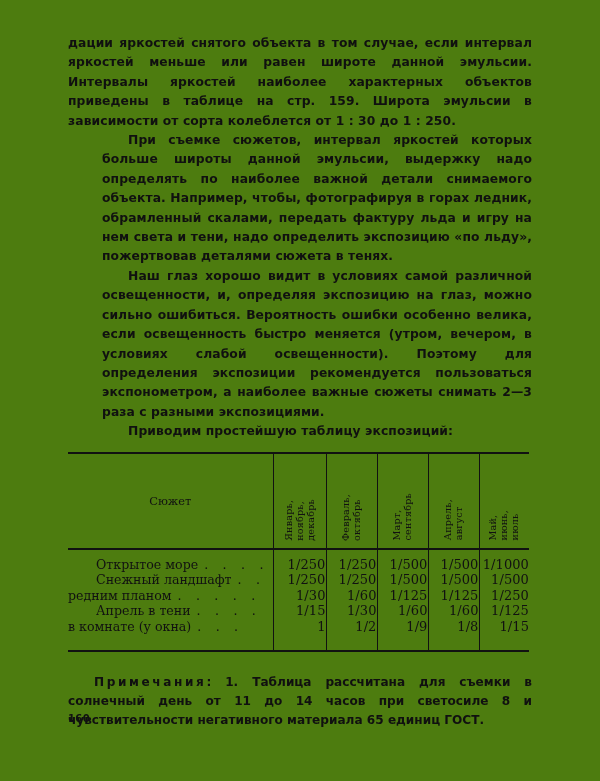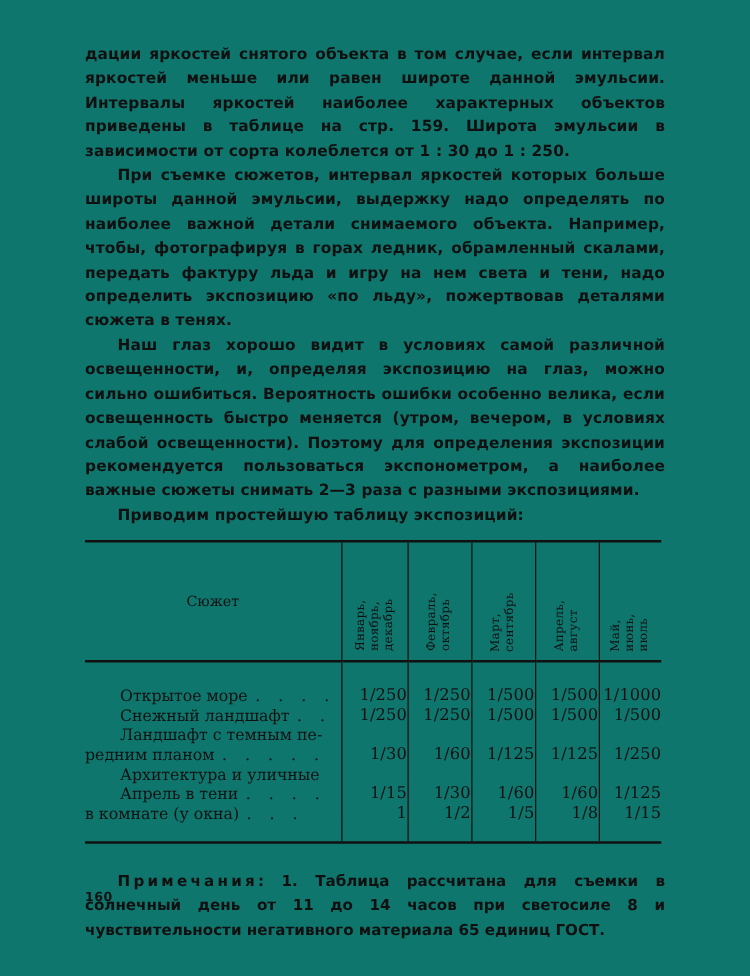--- a/index.html
+++ b/index.html
@@ -13,21 +13,21 @@
     position: relative;
     font-family: "Liberation Sans", sans-serif;
     color: #000000;
     overflow: hidden;
   }
   .page {
     position: absolute;
     left: 0; top: 0;
     width: 600px;
     height: 781px;
-    background: #0f766e;
+    background: #4d7c0f;
   }
   .content {
     position: absolute;
     left: 68px;
     top: 34px;
     width: 464px;
   }
 
   
   .prose {
@@ -38,20 +38,21 @@
     color: #101010;
     text-align: justify;
     text-justify: inter-word;
     letter-spacing: 0.1px;
   }
   .prose p {
     margin: 0;
   }
   .prose p.indent {
     text-indent: 26px;
+    margin-left: 34px;
   }
   .prose p + p {
     margin-top: 0px;
   }
 
   
   .table-wrap {
     margin-top: 10px;
     width: 461px;
     border-top: 2.5px solid #111;
@@ -107,21 +108,21 @@
   }
 
   .body-row td {
     font-size: 13.2px;
     line-height: 15.6px;
     height: 15.6px;
     font-family: "DejaVu Serif", serif;
     vertical-align: top;
   }
   .body-row.first td {
-    padding-top: 19px;
+    padding-top: 7px;
   }
   td.label {
     padding-left: 4px;
     padding-right: 5px;
     white-space: nowrap;
     font-size: 12.6px;
     position: relative;
   }
   .lbl-flow {
     display: block;
@@ -253,68 +254,48 @@
             <td class="val col-sep">1/250</td>
             <td class="val col-sep">1/500</td>
             <td class="val col-sep">1/500</td>
             <td class="val col-sep">1/500</td>
           </tr>
 
 
 
           <tr class="body-row">
             <td class="label">
-              <span class="lbl-flow lbl-indent">Ландшафт с темным пе-</span>
-            </td>
-            <td class="col-sep"></td>
-            <td class="col-sep"></td>
-            <td class="col-sep"></td>
-            <td class="col-sep"></td>
-            <td class="col-sep"></td>
-          </tr>
-          <tr class="body-row">
-            <td class="label">
               <span class="lbl-flow lbl-hang"><span>редним планом</span><span class="dots">. . . . .</span></span>
             </td>
             <td class="val col-sep">1/30</td>
             <td class="val col-sep">1/60</td>
             <td class="val col-sep">1/125</td>
             <td class="val col-sep">1/125</td>
             <td class="val col-sep">1/250</td>
           </tr>
 
-          <tr class="body-row">
-            <td class="label">
-              <span class="lbl-flow lbl-indent">Архитектура и уличные</span>
-            </td>
-            <td class="col-sep"></td>
-            <td class="col-sep"></td>
-            <td class="col-sep"></td>
-            <td class="col-sep"></td>
-            <td class="col-sep"></td>
-          </tr>
 
           <tr class="body-row">
             <td class="label">
               <span class="lbl-flow lbl-indent"><span>Апрель в тени</span><span class="dots">. . . .</span></span>
             </td>
             <td class="val col-sep">1/15</td>
             <td class="val col-sep">1/30</td>
             <td class="val col-sep">1/60</td>
             <td class="val col-sep">1/60</td>
             <td class="val col-sep">1/125</td>
           </tr>
 
           <tr class="body-row">
             <td class="label">
               <span class="lbl-flow lbl-hang"><span>в комнате (у окна)</span><span class="dots">. . .</span></span>
             </td>
             <td class="val col-sep">1</td>
             <td class="val col-sep">1/2</td>
-            <td class="val col-sep">1/5</td>
+            <td class="val col-sep">1/9</td>
             <td class="val col-sep">1/8</td>
             <td class="val col-sep">1/15</td>
           </tr>
 
           <tr class="tail-row">
             <td></td>
             <td class="col-sep"></td>
             <td class="col-sep"></td>
             <td class="col-sep"></td>
             <td class="col-sep"></td>

